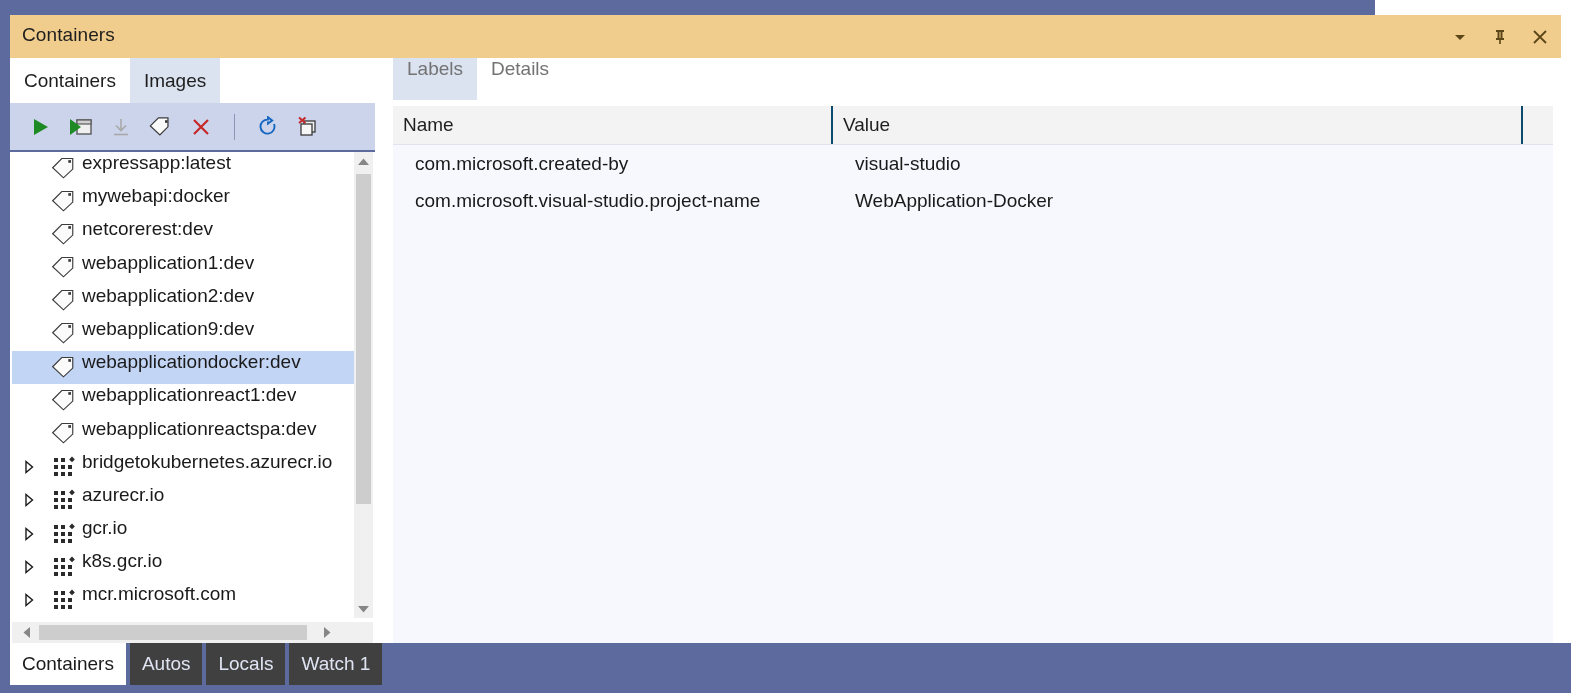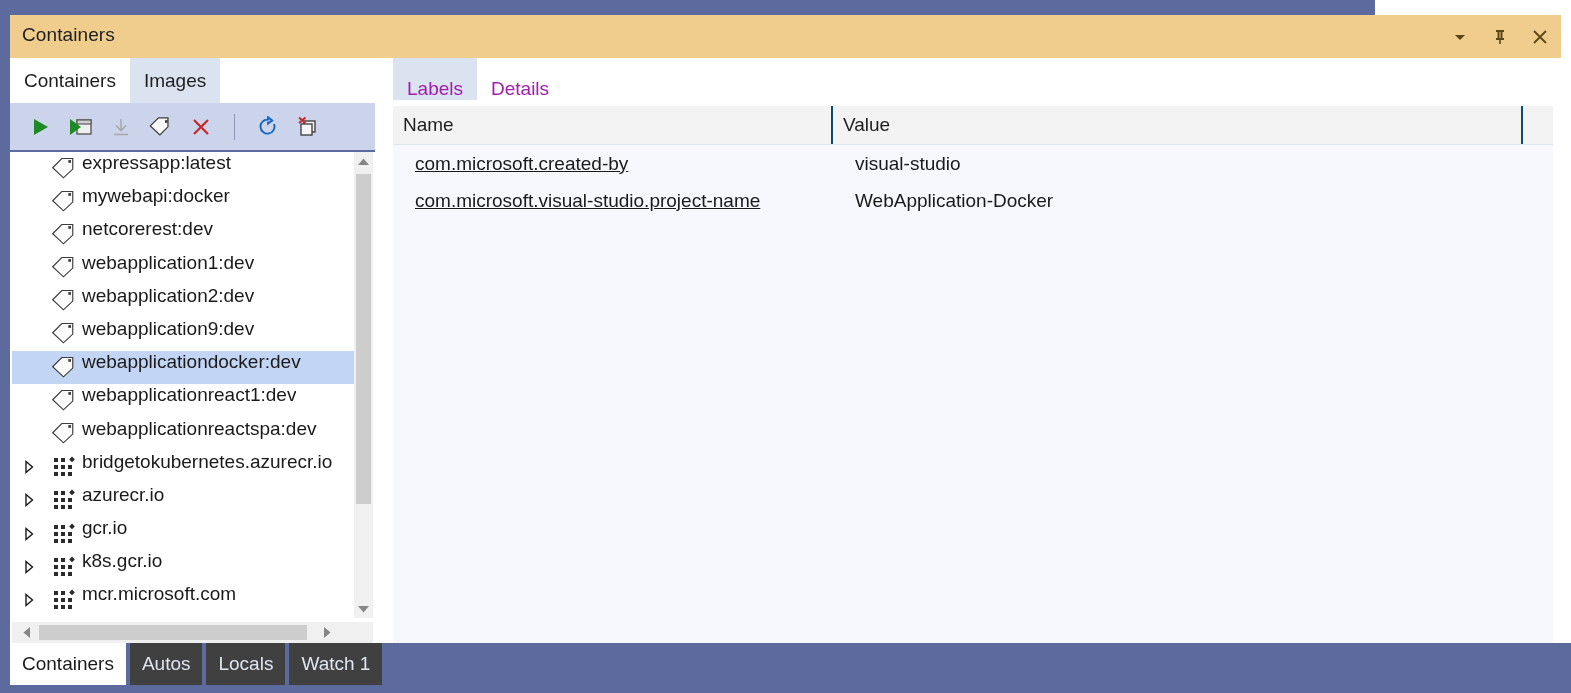--- a/index.html
+++ b/index.html
@@ -272,23 +272,23 @@
     left: 8px;
     top: 0;
     height: 48px;
     display: flex;
     align-items: flex-start;
   }
   .rtab {
     height: 42px;
     padding: 0 14px;
     display: flex;
-    align-items: flex-end;
+    align-items: flex-start;
     font-size: 19px;
-    color: #a21caf;
+    color: #737373;
     white-space: nowrap;
   }
   .rtab.selected { background: #dbe2f0; }
 
   .grid {
     position: absolute;
     left: 8px;
     top: 48px;
     width: 1160px;
     bottom: 0;
@@ -321,21 +321,21 @@
     height: 37px;
     align-items: center;
   }
   .gc {
     font-size: 19px;
     color: #1a1a1a;
     padding-left: 22px;
     box-sizing: border-box;
     white-space: nowrap;
   }
-  .gc.c1 { width: 440px; text-decoration: underline; }
+  .gc.c1 { width: 440px; }
   .gc.c2 { width: 690px; }
 
   
   .dock {
     position: absolute;
     left: 0;
     bottom: 0;
     width: 1571px;
     height: 50px;
     background: #5c6a9e;

